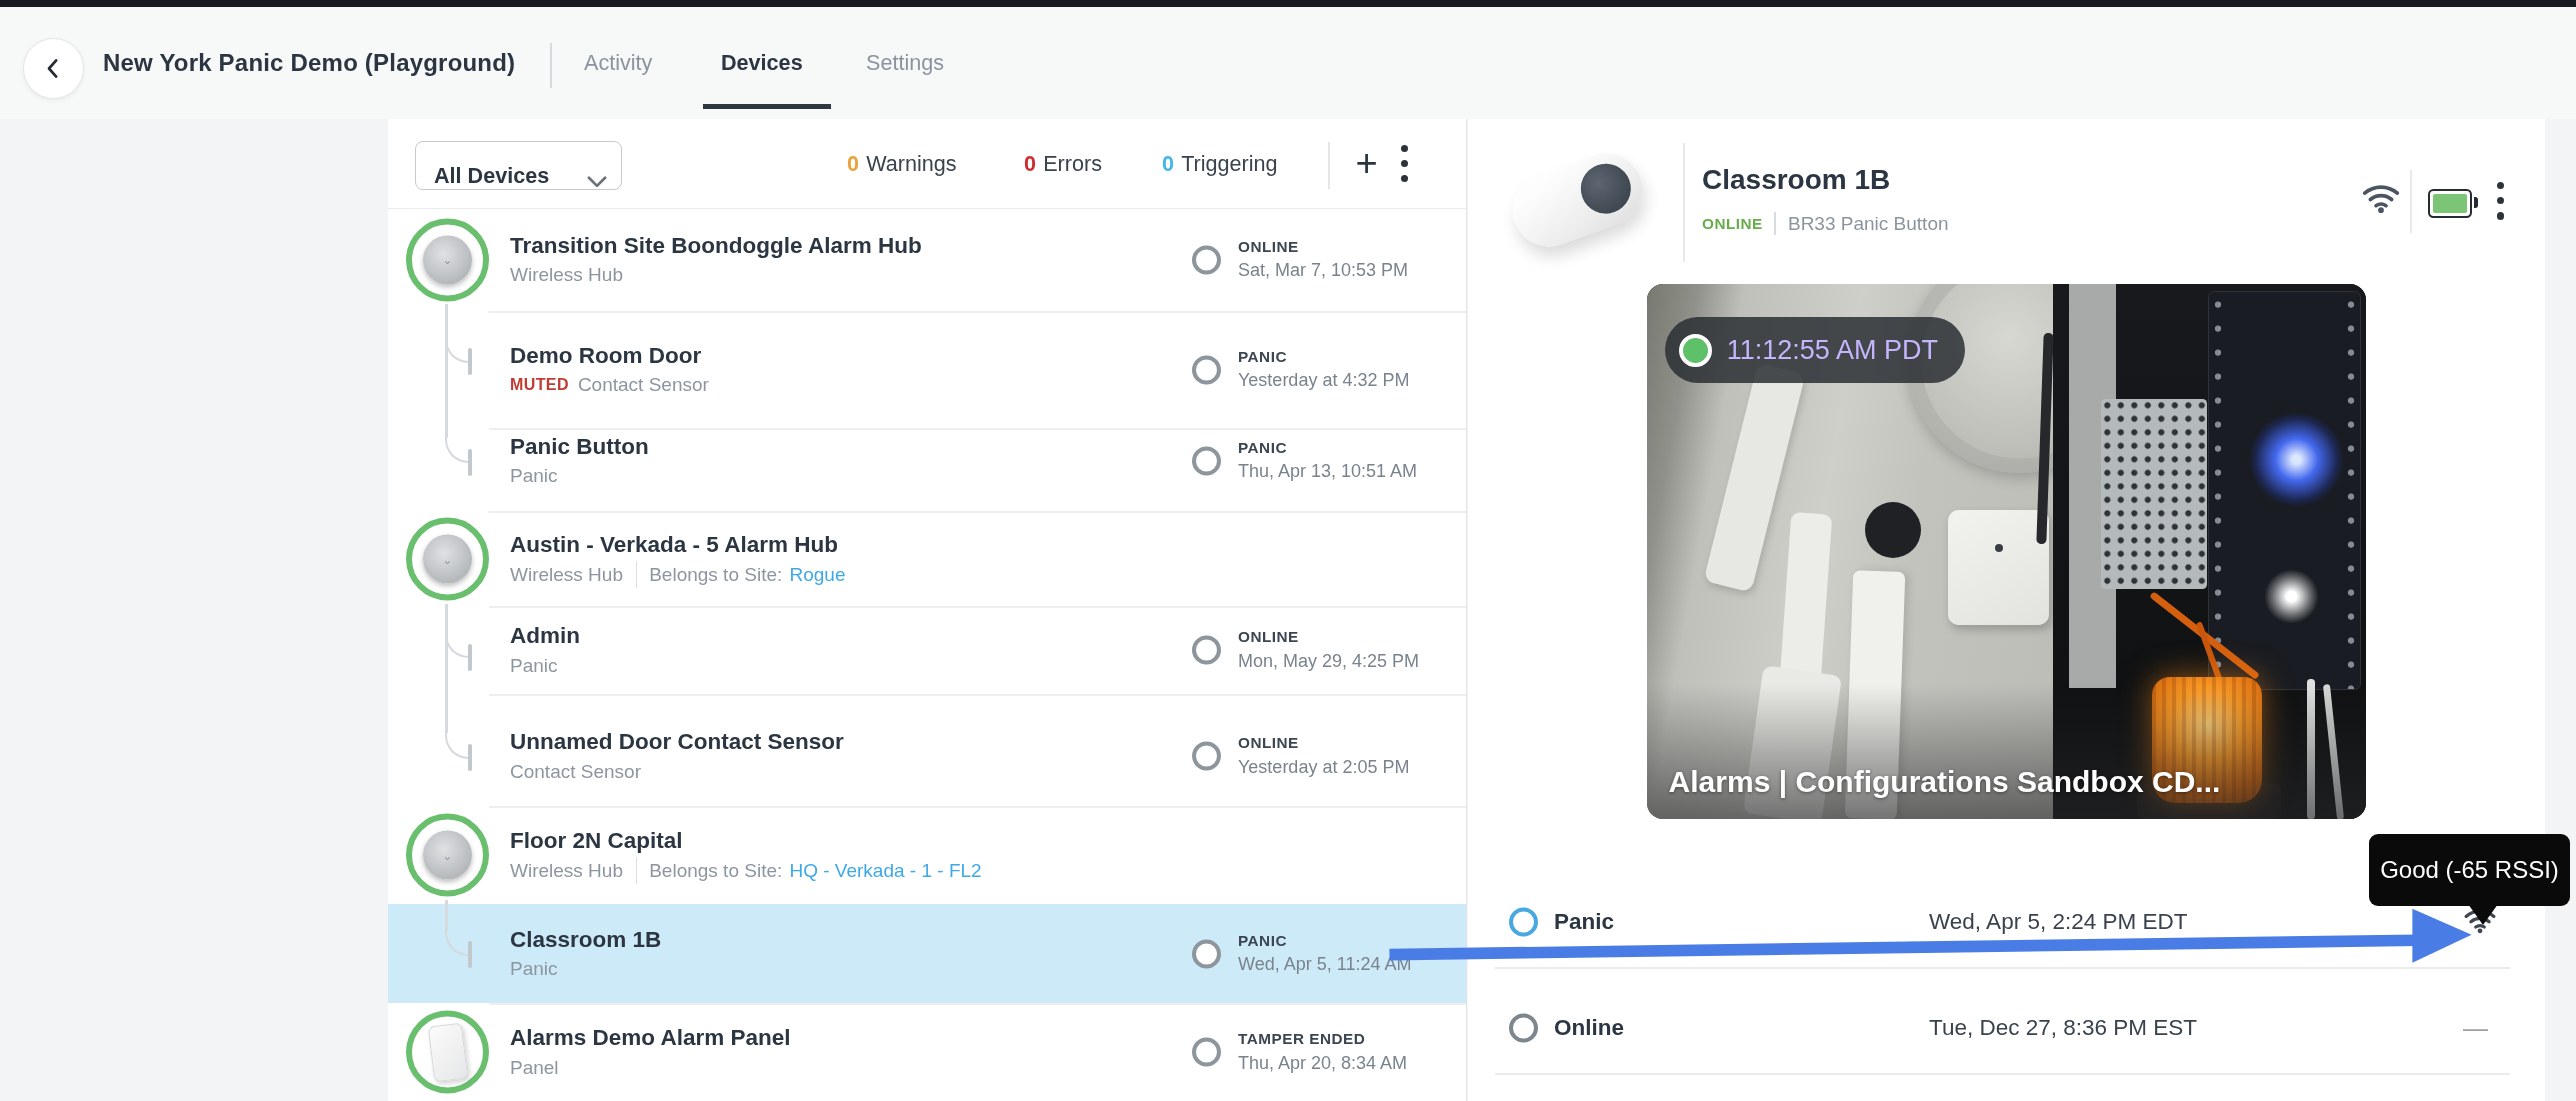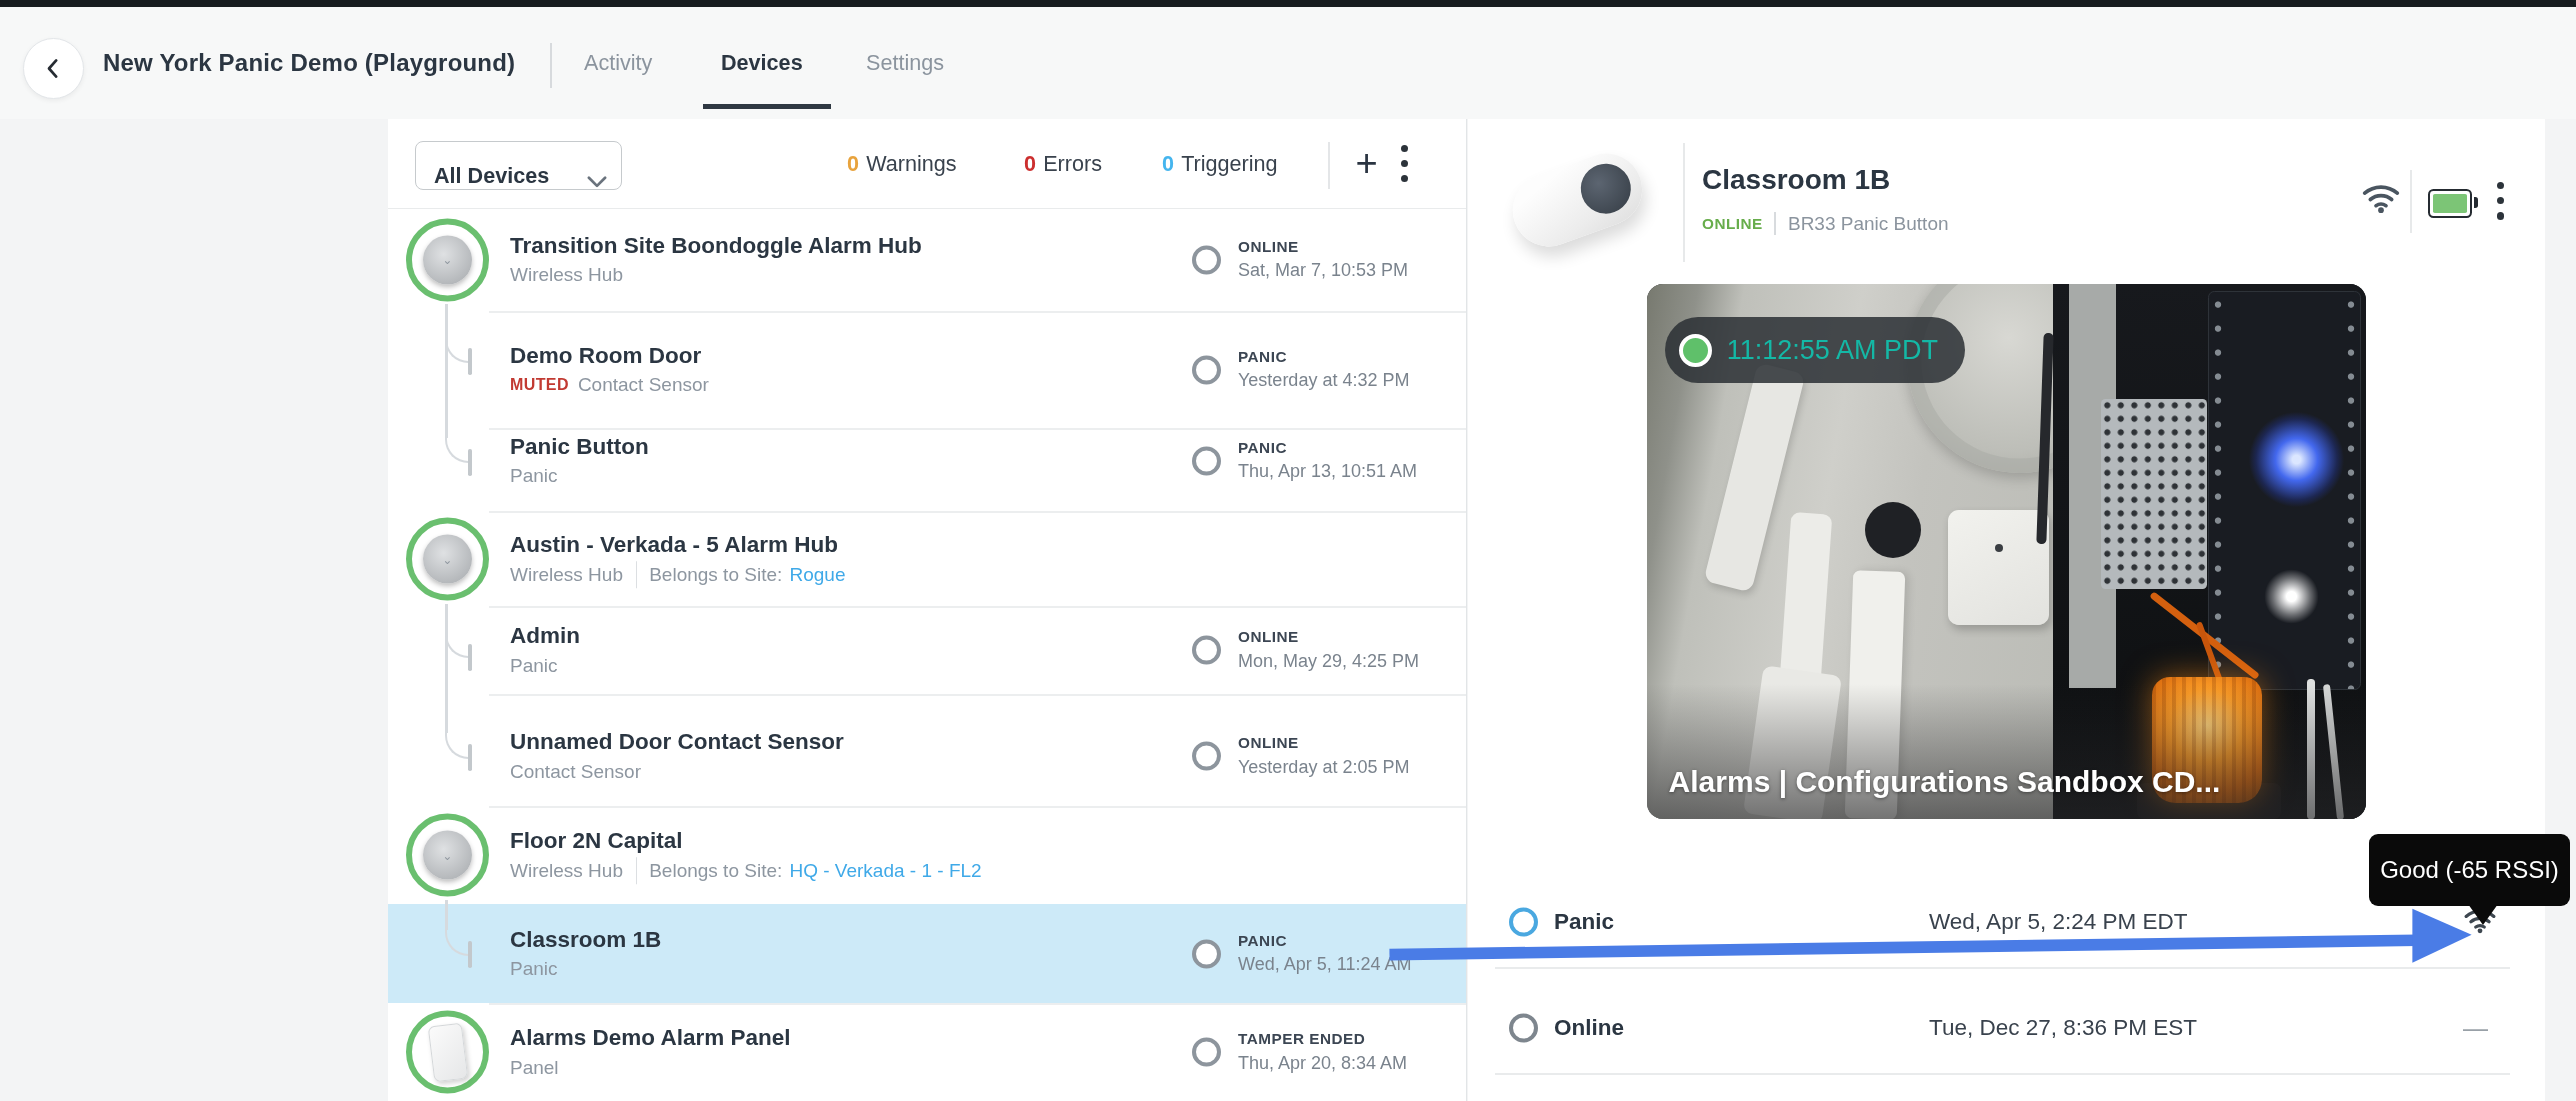--- a/index.html
+++ b/index.html
@@ -116,21 +116,21 @@
   .v-beacon{left:505px;top:393px;width:110px;height:126px;border-radius:18px 18px 23.4px 23.4px;
     background:radial-gradient(circle at 50% 38%,#ffd27a 0%,#fb9b26 38%,#d96a0e 72%,#a34d08 100%);
     box-shadow:0 0 30.5px rgba(251,140,20,.55);}
   .v-beacon::after{content:"";position:absolute;inset:0;border-radius:inherit;
     background:repeating-linear-gradient(90deg,rgba(110,40,0,.22) 0 3.6px,transparent 3.6px 10px);}
   #video-shade{left:0;bottom:0;width:719px;height:135px;
     background:linear-gradient(180deg,transparent,rgba(40,40,42,.62));}
   #ts-pill{left:18px;top:33px;height:66px;border-radius:33px;background:rgba(42,47,52,.85);
     display:flex;align-items:center;gap:14.4px;padding:0 27px 0 14.4px;}
   #ts-dot{width:25px;height:25px;border-radius:50%;background:#5fc06a;border:4.5px solid #fff;box-sizing:content-box;}
-  #ts-text{color:#14b8a6;font-size:27px;text-align:right;}
+  #ts-text{color:#c4b5fd;font-size:27px;text-align:right;}
   #video-label{left:21.6px;bottom:20px;color:#fff;font-size:30px;font-weight:600;text-shadow:0 0.9px 3.6px rgba(0,0,0,.45);}
   
   .d-row{left:0;width:1042px;height:90px;}
   .d-ring{left:41px;top:50%;transform:translateY(-50%);width:29px;height:29px;border-radius:50%;
     box-sizing:border-box;border:4.5px solid #7e868e;background:#fff;}
   .d-ring.blue{border-color:#4aa8e0;}
   .d-label{left:86px;top:50%;transform:translateY(-50%);font-size:22.5px;font-weight:700;color:#2b3642;}
   .d-time{left:461px;top:50%;transform:translateY(-50%);font-size:22.5px;color:#39424d;white-space:nowrap;}
   .d-trail{left:995px;top:50%;transform:translateY(-50%);color:#3e4750;}
   .d-dash{font-size:25px;color:#98a0a7;}

